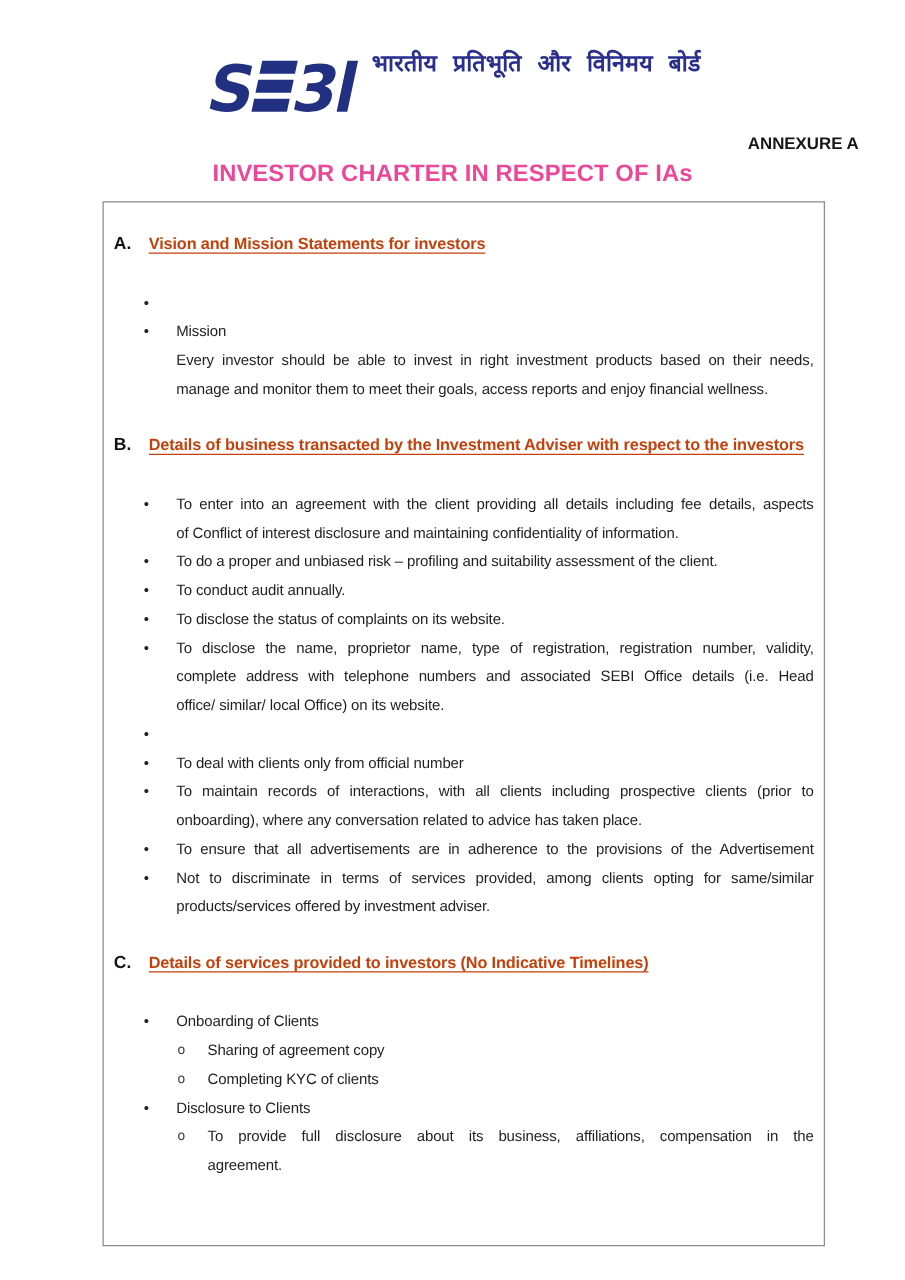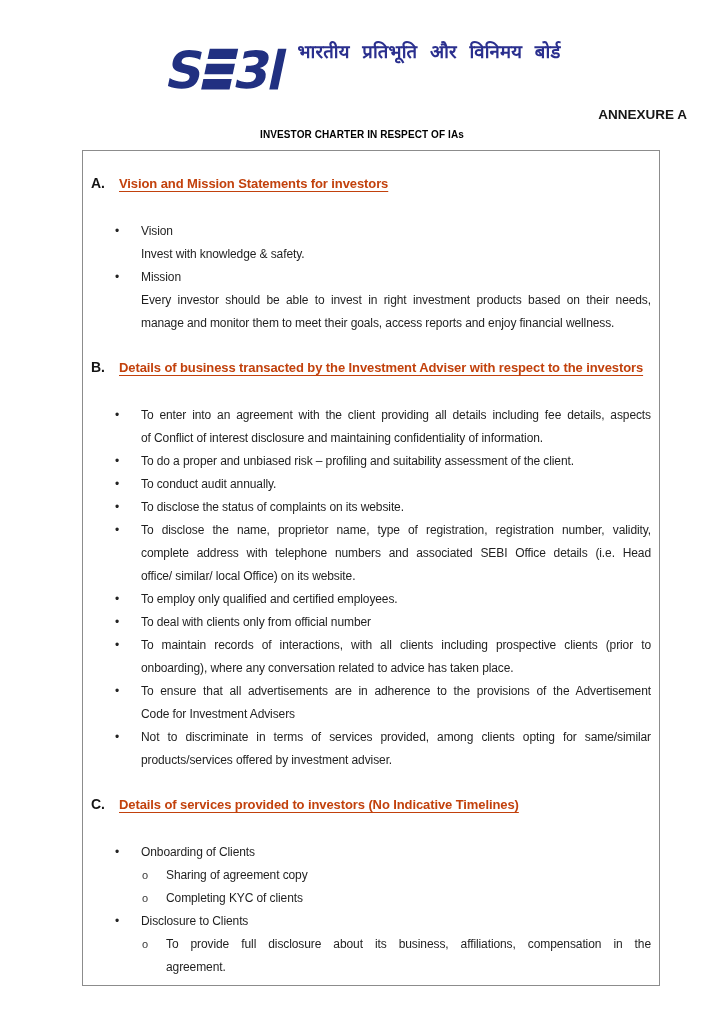--- a/index.html
+++ b/index.html
@@ -31,21 +31,21 @@
     color: #2b3f9e;
   }
 
   
   .annexure {
     margin-top: 11px; padding-right: 37px;
     text-align: right; font-weight: bold; font-size: 13.5px; color: #161616;
   }
   .doc-title {
     margin: 7px 0 0 0; text-align: center;
-    font-weight: bold; font-size: 10px; color: #000000;
+    font-weight: bold; font-size: 19px; color: #ec4899;
     letter-spacing: 0.1px;
   }
 
   
   .box {
     box-sizing: border-box;
     margin: 10px 0 0 82px;
     width: 578px; height: 836px;
     border: 1.6px solid #8c8c8c;
     padding: 22px 0 11px 0;
@@ -99,24 +99,20 @@
 
   <main class="box">
     <section class="sec">
       <div class="sec-head">
         <span class="sec-letter">A.</span>
         <span class="sec-title">Vision and Mission Statements for investors</span>
       </div>
       <div class="sec-items">
     <div class="item lvl1">
       <span class="marker">•</span>
-      <div class="item-body">
-              <div class="line">Vision</div>
-              <div class="line">Invest with knowledge &amp; safety.</div>
-            </div>
     </div>
 
     <div class="item lvl1">
       <span class="marker">•</span>
       <div class="item-body">
               <div class="line">Mission</div>
               <div class="line fill">Every investor should be able to invest in right investment products based on their needs,</div>
               <div class="line">manage and monitor them to meet their goals, access reports and enjoy financial wellness.</div>
             </div>
     </div>
@@ -162,23 +158,20 @@
       <span class="marker">•</span>
       <div class="item-body">
               <div class="line fill">To disclose the name, proprietor name, type of registration, registration number, validity,</div>
               <div class="line fill">complete address with telephone numbers and associated SEBI Office details (i.e. Head</div>
               <div class="line">office/ similar/ local Office) on its website.</div>
             </div>
     </div>
 
     <div class="item lvl1">
       <span class="marker">•</span>
-      <div class="item-body">
-              <div class="line">To employ only qualified and certified employees.</div>
-            </div>
     </div>
 
     <div class="item lvl1">
       <span class="marker">•</span>
       <div class="item-body">
               <div class="line">To deal with clients only from official number</div>
             </div>
     </div>
 
     <div class="item lvl1">
@@ -186,21 +179,20 @@
       <div class="item-body">
               <div class="line fill">To maintain records of interactions, with all clients including prospective clients (prior to</div>
               <div class="line">onboarding), where any conversation related to advice has taken place.</div>
             </div>
     </div>
 
     <div class="item lvl1">
       <span class="marker">•</span>
       <div class="item-body">
               <div class="line fill">To ensure that all advertisements are in adherence to the provisions of the Advertisement</div>
-              <div class="line">Code for Investment Advisers</div>
             </div>
     </div>
 
     <div class="item lvl1">
       <span class="marker">•</span>
       <div class="item-body">
               <div class="line fill">Not to discriminate in terms of services provided, among clients opting for same/similar</div>
               <div class="line">products/services offered by investment adviser.</div>
             </div>
     </div>

